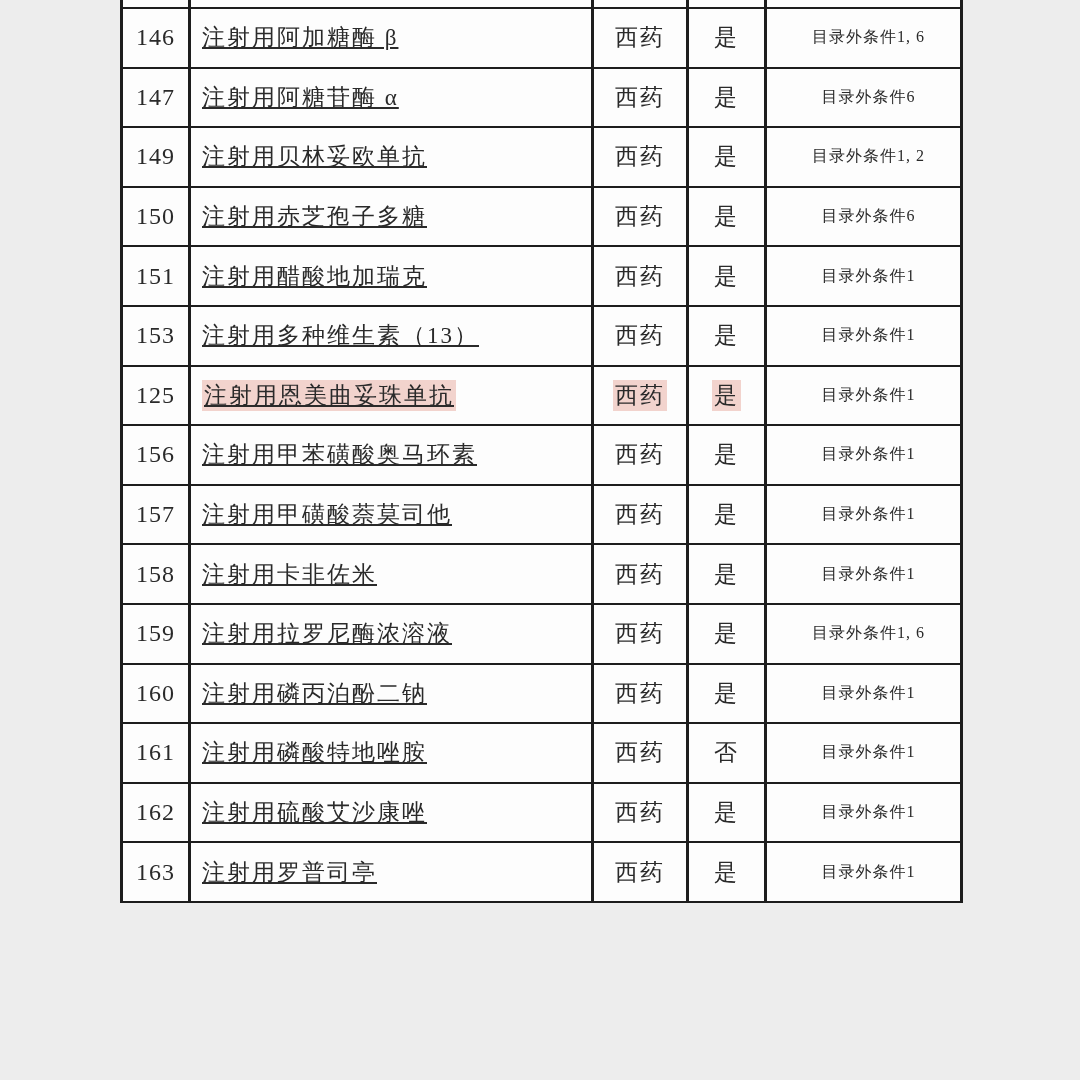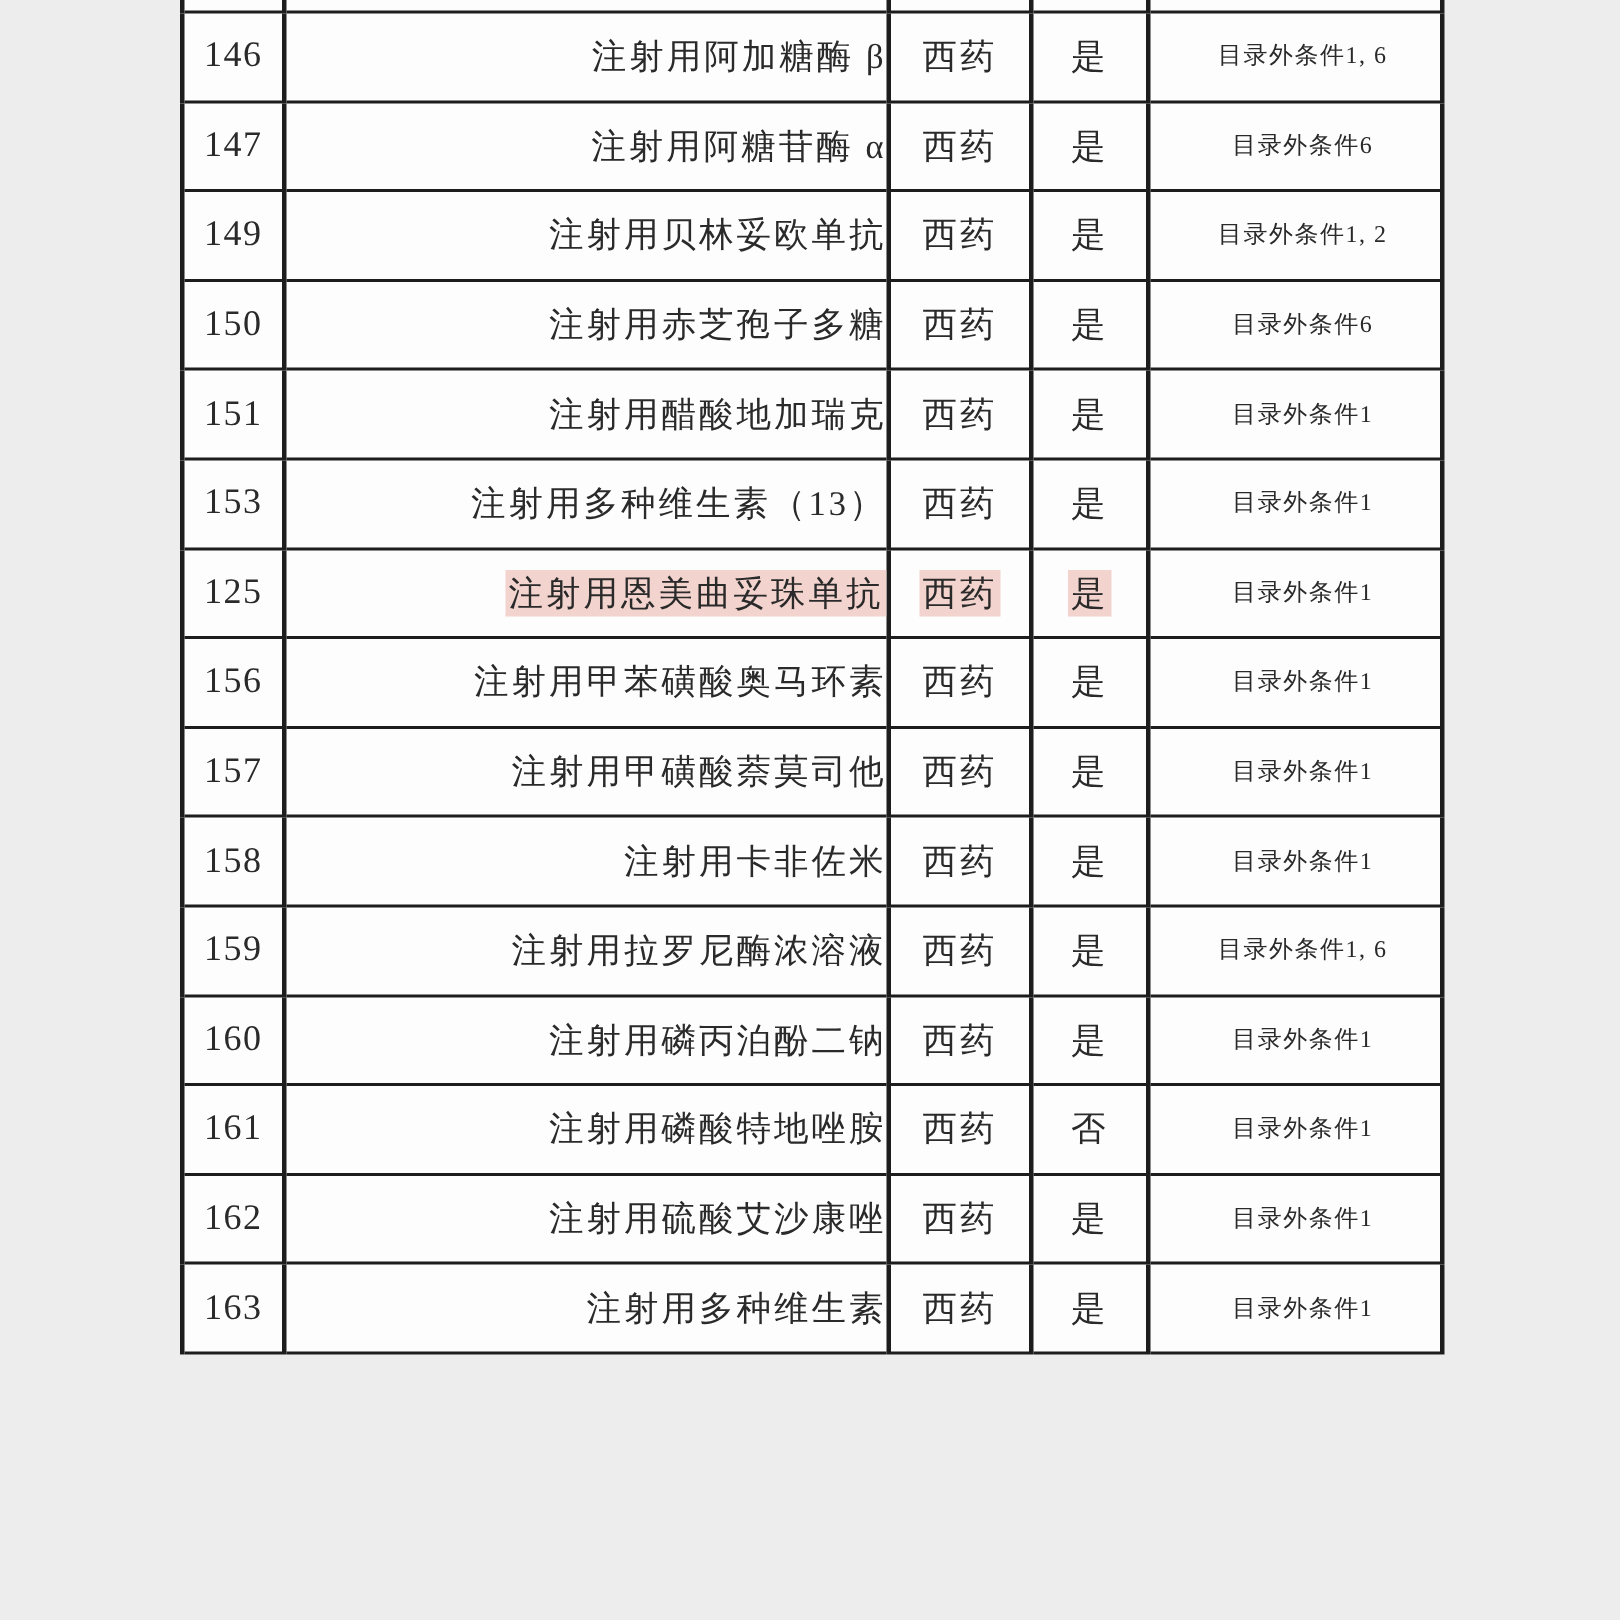--- a/index.html
+++ b/index.html
@@ -43,21 +43,21 @@
   }
   tr.data-row{height:59.6px;}
   tr.partial-row{height:8px;}
   tr.partial-row td{border-top:none;}
   col.c-no{width:68px;}
   col.c-name{width:403px;}
   col.c-type{width:95px;}
   col.c-cov{width:78px;}
   col.c-cond{width:196px;}
   td.cell-no{text-align:center;font-size:24px;letter-spacing:1px;}
-  td.cell-name{text-align:right;padding-left:11px;}
+  td.cell-name{text-align:left;padding-left:11px;text-decoration:underline;}
   td.cell-type{text-align:center;margin-left:28px;}
   td.cell-cov{text-align:center;}
   td.cell-cond{text-align:center;padding-left:10px;font-size:16px;letter-spacing:1px;}
   .cell-txt{display:inline;}
   tr.hl-row .cell-name .cell-txt,
   tr.hl-row .cell-type .cell-txt,
   tr.hl-row .cell-cov .cell-txt{
     background:var(--hl);
     padding:3px 2px;
   }
@@ -175,21 +175,21 @@
     </tr>
         <tr class="data-row">
       <td class="cell-no"><span class="cell-txt">162</span></td>
       <td class="cell-name"><span class="cell-txt">注射用硫酸艾沙康唑</span></td>
       <td class="cell-type"><span class="cell-txt">西药</span></td>
       <td class="cell-cov"><span class="cell-txt">是</span></td>
       <td class="cell-cond"><span class="cell-txt">目录外条件1</span></td>
     </tr>
         <tr class="data-row">
       <td class="cell-no"><span class="cell-txt">163</span></td>
-      <td class="cell-name"><span class="cell-txt">注射用多种维生素</span></td>
+      <td class="cell-name"><span class="cell-txt">注射用罗普司亭</span></td>
       <td class="cell-type"><span class="cell-txt">西药</span></td>
       <td class="cell-cov"><span class="cell-txt">是</span></td>
       <td class="cell-cond"><span class="cell-txt">目录外条件1</span></td>
     </tr>
       </tbody>
   </table>
 
 </div>
 
 </body></html>

